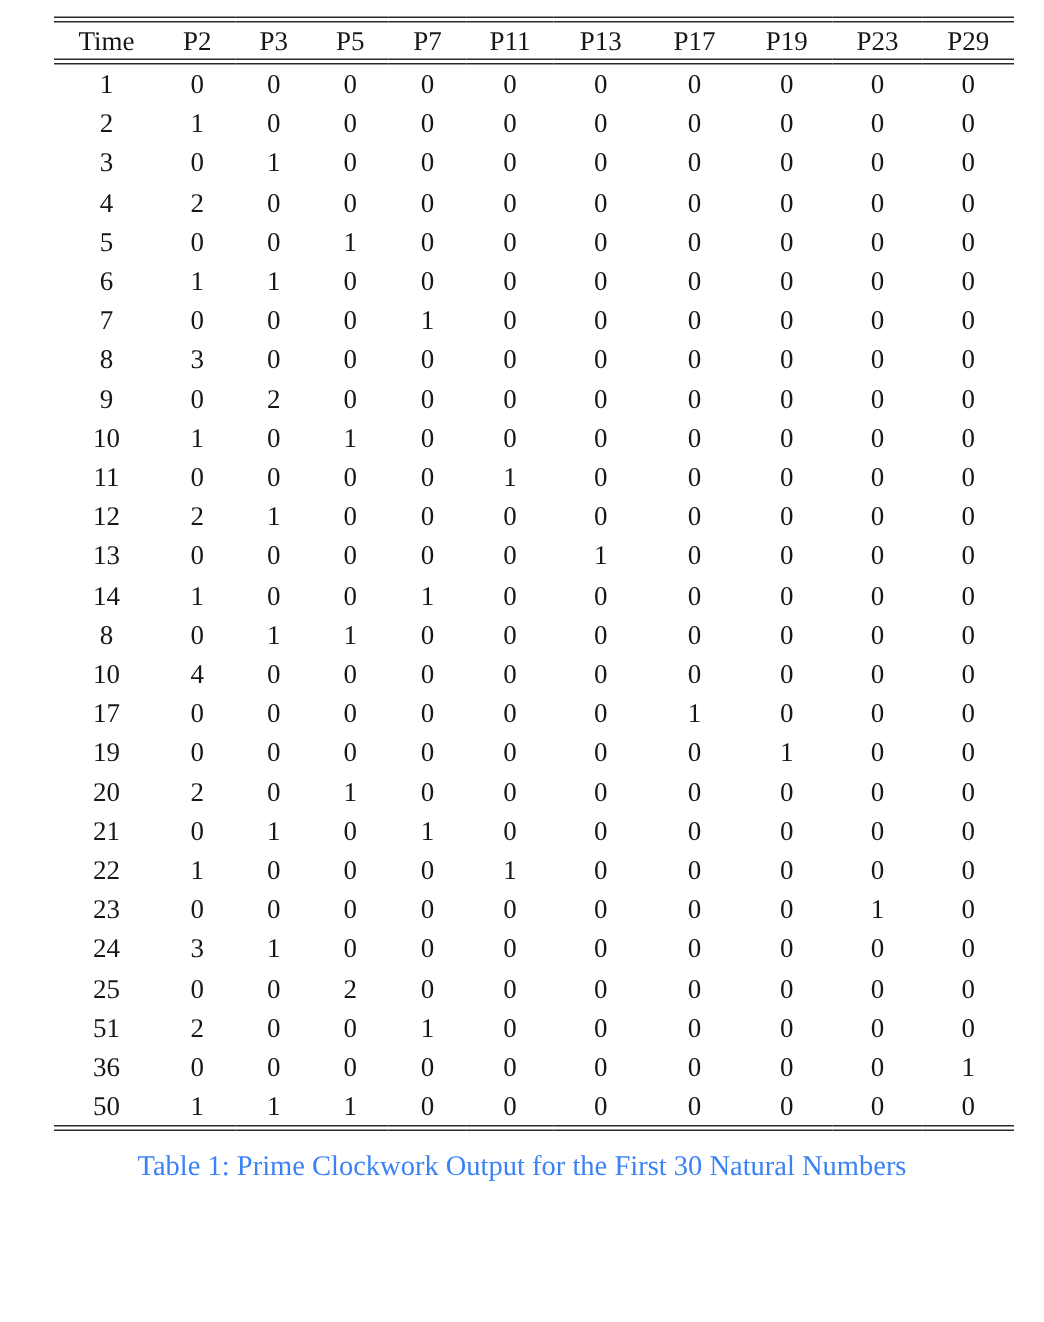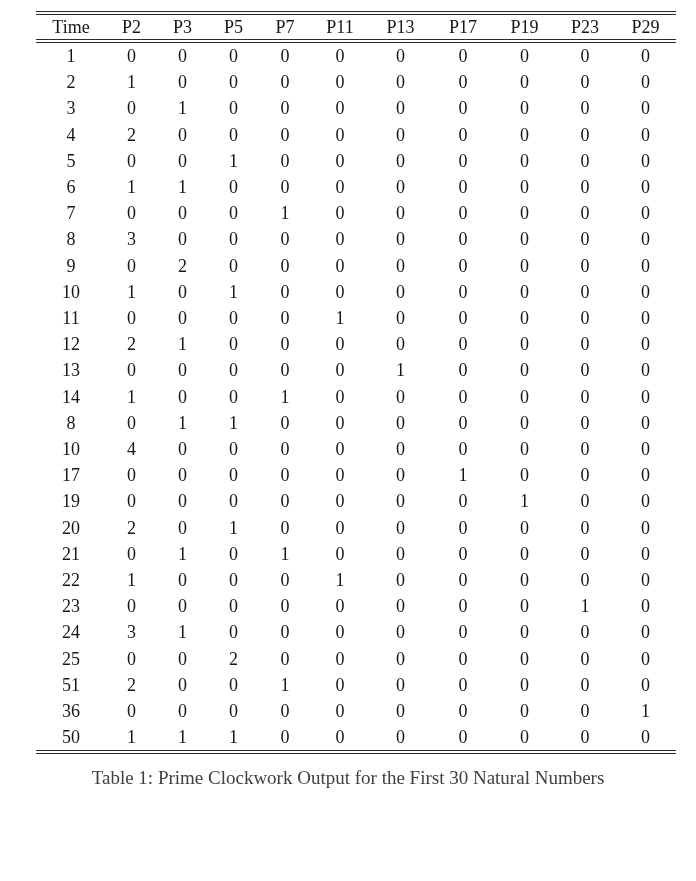--- a/index.html
+++ b/index.html
@@ -49,21 +49,21 @@
   table.prime-table td {
     text-align: center;
     height: 26.2px;
     line-height: 26.2px;
     padding: 0;
   }
   .caption {
     margin-top: 13px;
     text-align: center;
     font-size: 19px;
-    color: #404040;
+    color: #3b82f6;
   }
 </style>
 </head>
 <body>
 
 <div class="page">
   <figure style="margin:0">
     <table class="prime-table">
       <colgroup>
         <col class="c-time">

